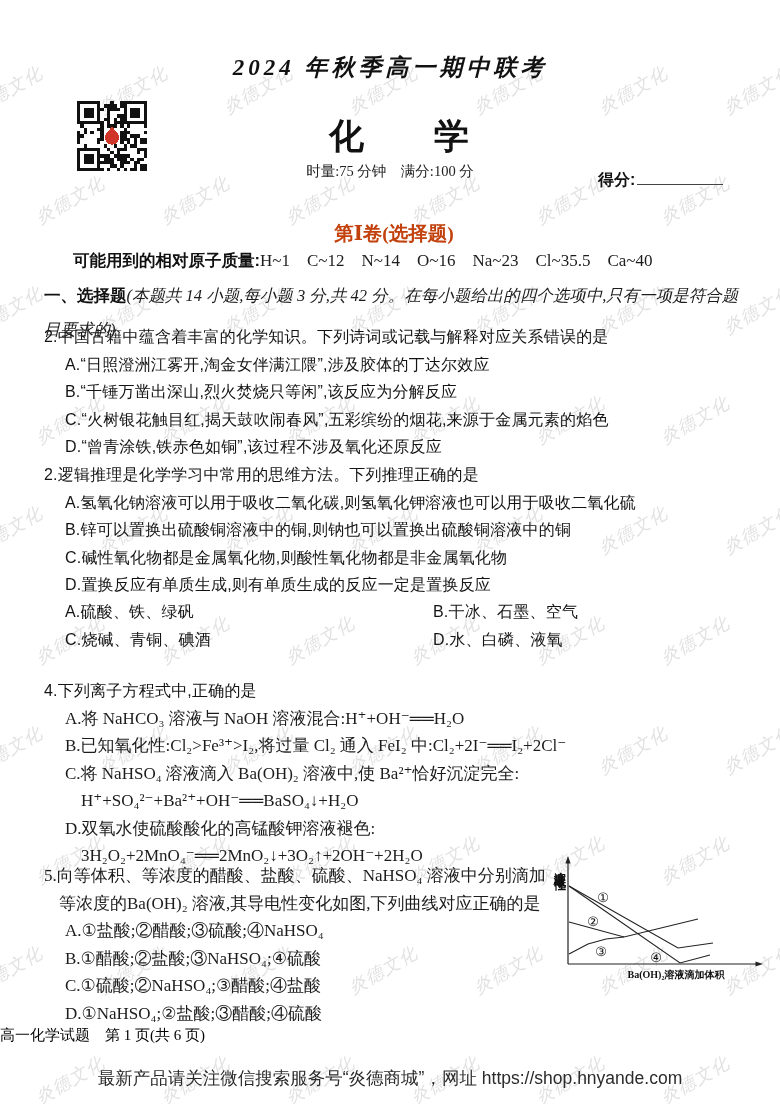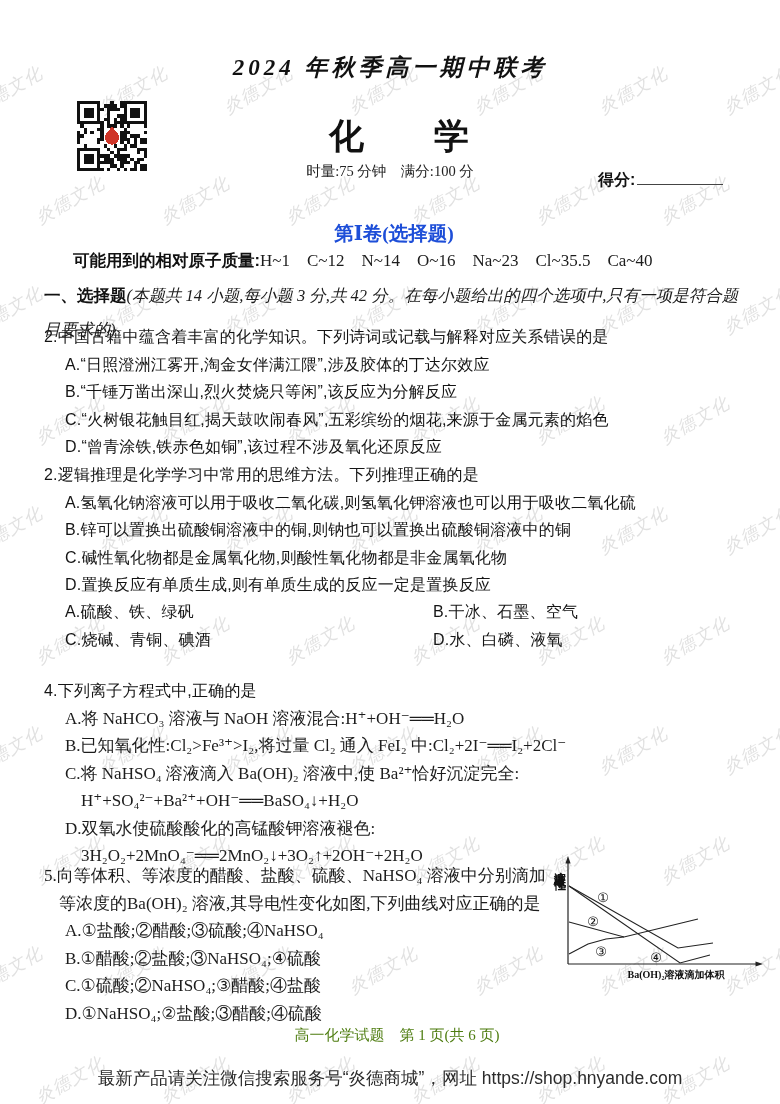--- a/index.html
+++ b/index.html
@@ -14,21 +14,21 @@
   .exam-title{left:0;right:0;top:52px;text-align:center;font-size:23px;font-weight:bold;
               font-style:italic;letter-spacing:4px;color:#111;}
   .qr{left:74px;top:101px;width:76px;height:70px;}
   .subject{left:0;right:0;top:113px;text-align:center;font-size:35px;font-weight:bold;color:#111;margin-left:18px;}
   .exam-info{left:0;right:0;top:162px;text-align:center;font-size:14.5px;color:#222;}
   .score{left:598px;top:170px;font-family:"Liberation Sans","DejaVu Sans",sans-serif;
          font-weight:600;font-size:16px;color:#111;}
   .score-line{display:inline-block;width:86px;height:13px;border-bottom:1.4px solid #444;margin-left:2px;}
   
   .main-col{left:44px;width:700px;}
-  .sec-title{top:220px;text-align:center;font-size:19.5px;font-weight:bold;color:#1d4ed8;}
+  .sec-title{top:220px;text-align:center;font-size:19.5px;font-weight:bold;color:#c2410c;}
   .mass-line{top:247px;font-size:17px;line-height:26px;margin-left:29px;}
   .blabel{font-family:"Liberation Sans","DejaVu Sans",sans-serif;font-weight:600;font-size:16.5px;color:#111;}
   .part-line{top:278px;font-size:16.5px;line-height:34px;}
   .kaiti{font-style:italic;font-size:16.5px;}
   
   .q{line-height:27.5px;}
   .heiti{font-family:"Liberation Sans","DejaVu Sans",sans-serif;font-weight:500;font-size:16px;
          letter-spacing:.2px;color:#141414;}
   .songti{font-family:"Liberation Serif","DejaVu Serif",serif;font-size:17px;color:#1c1c1c;}
   .q1{top:323px;} .q2{top:461px;} .q3{top:598px;} .q4{top:677px;} .q5{top:862px;width:512px;}
@@ -39,21 +39,21 @@
   .optrow .cell-a{width:368px;padding-left:21px;}
   .optrow .cell-b{padding-left:0;}
   
   .chart{left:550px;top:855px;width:220px;height:140px;}
   .chart-ylabel{position:absolute;left:1px;top:7px;writing-mode:vertical-rl;text-orientation:upright;
                 font-size:12px;font-weight:600;letter-spacing:1.5px;color:#111;}
   .chart-svg{position:absolute;left:0;top:0;}
   .chart-xlabel{position:absolute;left:34px;top:113px;width:184px;text-align:center;
                 font-size:10px;font-weight:600;color:#111;white-space:nowrap;}
   
-  .footer{left:0;right:0;top:1026px;text-align:center;font-size:15px;color:#4d7c0f;padding-left:14px;}
+  .footer{left:0;right:0;top:1026px;text-align:left;font-size:15px;color:#000000;}
   .bottom-bar{left:0;right:0;top:1066px;text-align:center;
               font-family:"Liberation Sans","DejaVu Sans",sans-serif;font-size:17.5px;color:#2b2b2b;}
 </style>
 </head>
 <body>
 
 <div class="page">
 
   <div class="wm-layer">
       <span class="wm" style="left: -30px; top: 78px;">炎德文化</span>

